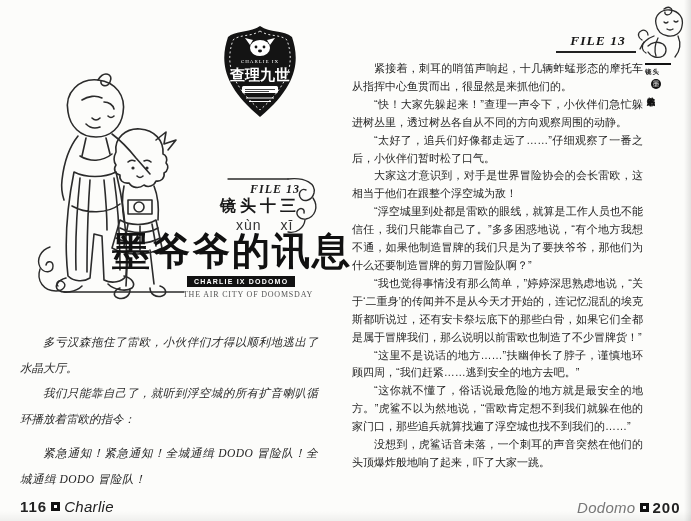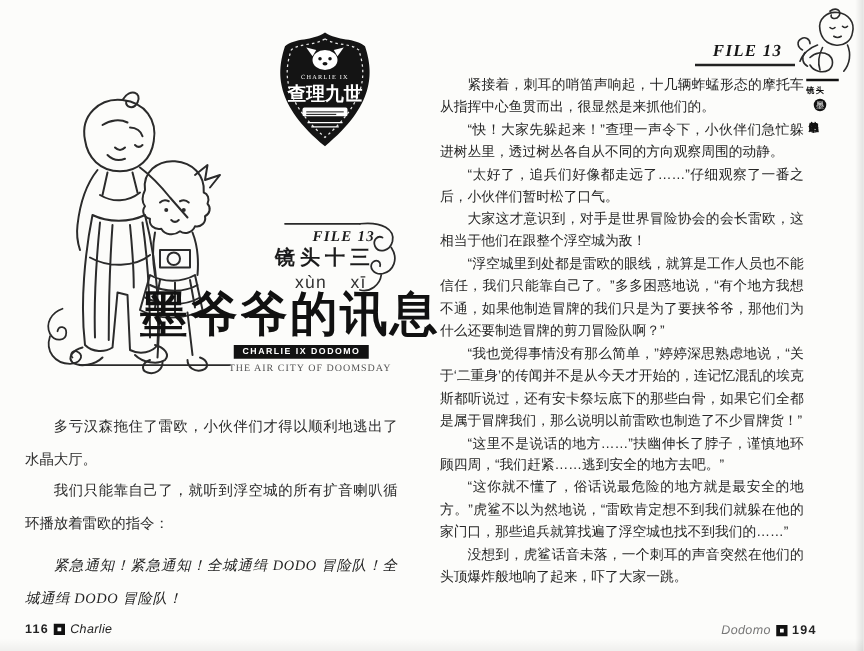--- a/index.html
+++ b/index.html
@@ -19,24 +19,24 @@
       font-size:16px;font-weight:bold;letter-spacing:4px;color:#1b1b1b;}
   .pinyin{left:236px;top:217px;font-size:14px;letter-spacing:1px;word-spacing:14px;color:#333;}
   .big-title{left:112px;top:226px;font-size:38px;font-weight:bold;letter-spacing:2px;color:#111;
       font-family:Liberation Serif, serif;}
   .series-banner{left:187px;top:276px;background:#121212;color:#fff;font-size:7px;
       font-weight:bold;letter-spacing:1.2px;padding:2px 7px 2px 7px;}
   .subtitle-en{left:168px;top:290px;width:160px;text-align:center;font-size:8px;
       letter-spacing:0.8px;color:#555;font-family:"Liberation Serif","DejaVu Serif",serif;}
   .body-left{left:20px;top:330px;width:298px;}
   .body-left p{margin:0;font-size:11.5px;line-height:25.5px;text-indent:2em;
-      text-align:justify;color:#2a2a2a;}
+      text-align:justify;color:#2a2a2a;font-style:italic;}
   .notice{margin-top:9px !important;font-style:italic;letter-spacing:0.5px;
       font-family:"Liberation Serif","DejaVu Serif",serif;color:#1f1f1f !important;}
-  .footer{display:flex;align-items:center;gap:4px;font-size:10px;color:#222;}
+  .footer{display:flex;align-items:center;gap:4px;font-size:15px;color:#222;}
   .footer-left{left:20px;top:498px;}
   .footer-right{left:577px;top:499px;}
   .brand-mark{display:inline-block;width:9px;height:9px;background:#111;position:relative;}
   .brand-mark::after{content:"";position:absolute;left:3px;top:3px;width:3px;height:3px;background:#fff;}
   .brand-word{font-weight:normal;font-style:italic;letter-spacing:0.3px;}
   .brand-word.light{font-weight:normal;color:#777;}
   .page-num{font-weight:bold;letter-spacing:1px;}
 
   
   .file-label-right{left:558px;top:33px;width:80px;text-align:center;
@@ -169,16 +169,16 @@
     <p>“浮空城里到处都是雷欧的眼线，就算是工作人员也不能信任，我们只能靠自己了。”多多困惑地说，“有个地方我想不通，如果他制造冒牌的我们只是为了要挟爷爷，那他们为什么还要制造冒牌的剪刀冒险队啊？”</p>
     <p>“我也觉得事情没有那么简单，”婷婷深思熟虑地说，“关于‘二重身’的传闻并不是从今天才开始的，连记忆混乱的埃克斯都听说过，还有安卡祭坛底下的那些白骨，如果它们全都是属于冒牌我们，那么说明以前雷欧也制造了不少冒牌货！”</p>
     <p>“这里不是说话的地方……”扶幽伸长了脖子，谨慎地环顾四周，“我们赶紧……逃到安全的地方去吧。”</p>
     <p>“这你就不懂了，俗话说最危险的地方就是最安全的地方。”虎鲨不以为然地说，“雷欧肯定想不到我们就躲在他的家门口，那些追兵就算找遍了浮空城也找不到我们的……”</p>
     <p>没想到，虎鲨话音未落，一个刺耳的声音突然在他们的头顶爆炸般地响了起来，吓了大家一跳。</p>
   </div>
 
   <div class="abs footer footer-right">
     <span class="brand-word light">Dodomo</span>
     <span class="brand-mark"></span>
-    <span class="page-num">194</span>
+    <span class="page-num">200</span>
   </div>
 
 </div>
 
 </body></html>

